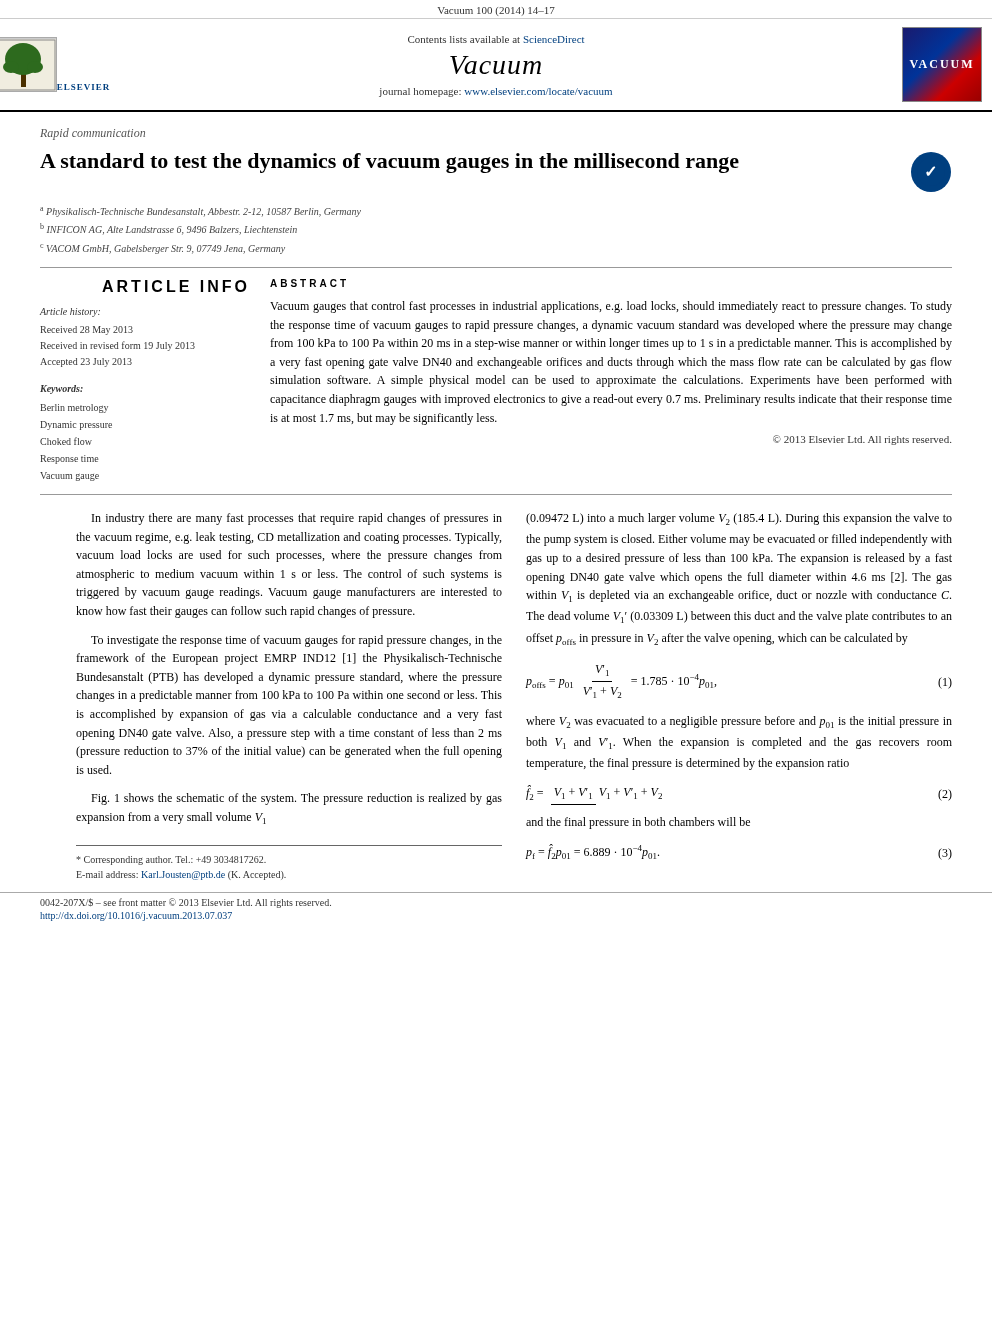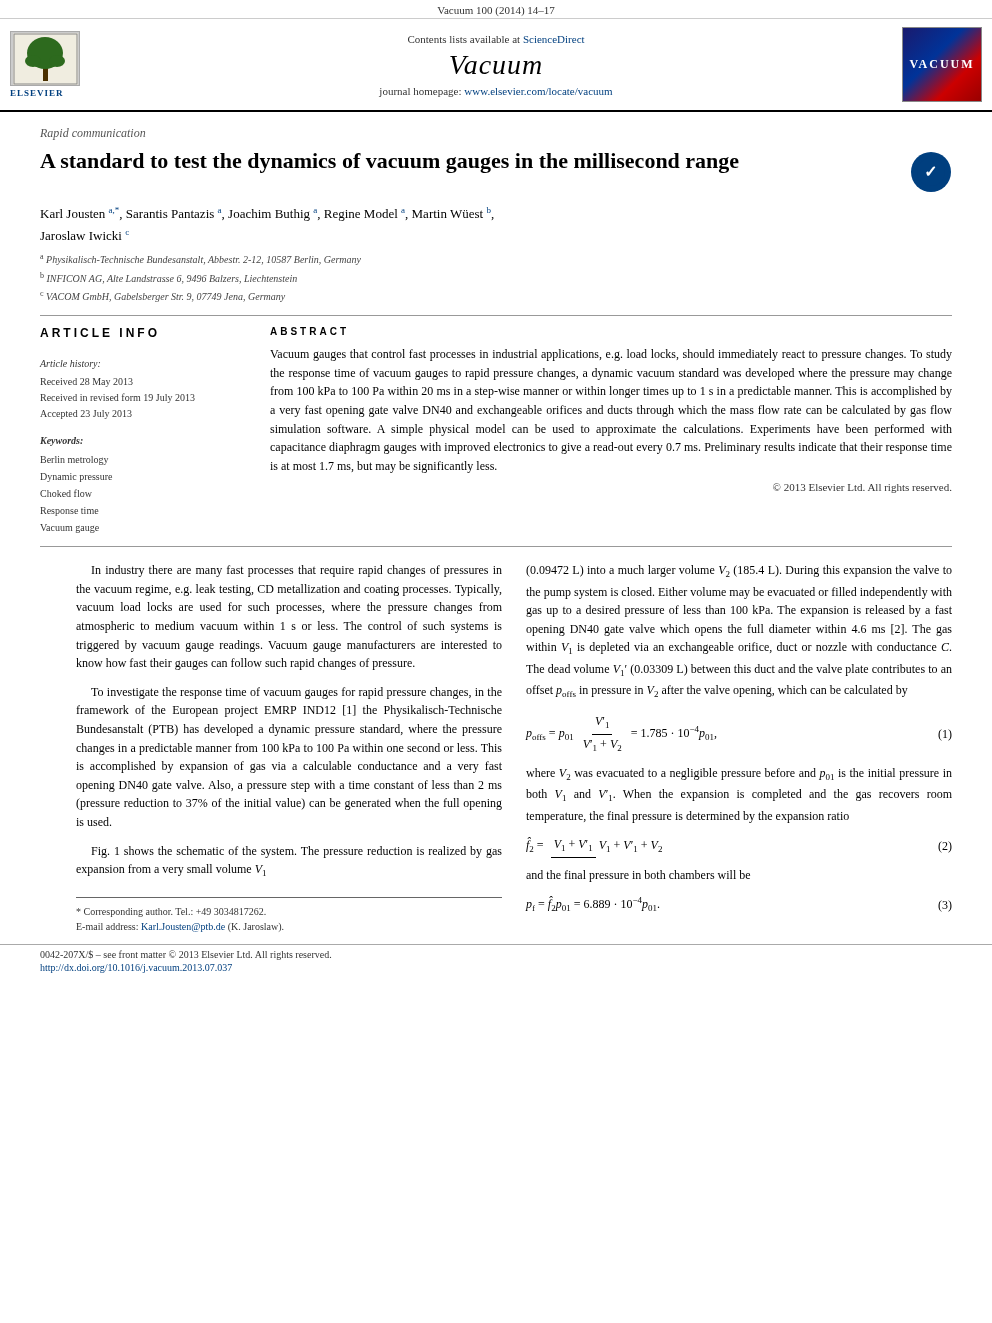--- a/index.html
+++ b/index.html
@@ -32,22 +32,22 @@
       border-bottom: 2px solid #000;
       padding: 8px 10px;
       gap: 10px;
     }
     .journal-header-left {
       display: flex;
       align-items: center;
     }
     .elsevier-logo {
       display: flex;
-      flex-direction: column;
-      align-items: flex-start;
+      flex-direction: row;
+      align-items: flex-end;
       justify-content: center;
       width: 80px;
     }
     .elsevier-logo .logo-img {
       width: 70px;
       height: 55px;
       background: #ccc;
       display: flex;
       align-items: center;
       justify-content: center;
@@ -203,27 +203,28 @@
     .col-left {
       width: 210px;
       min-width: 210px;
     }
     .col-right {
       flex: 1;
     }
 
     
     .article-info-title {
-      font-size: 12px;
+      font-size: 16px;
       font-weight: bold;
       letter-spacing: 3px;
       text-transform: uppercase;
       color: #000;
-      margin-bottom: 16px;
+      margin-bottom: 8px;
       font-family: Arial, sans-serif;
+      text-align: right;
     }
     .article-history {
       font-size: 10px;
       color: #333;
       margin-bottom: 10px;
       line-height: 1.6;
     }
     .article-history .label {
       font-style: italic;
       display: block;
@@ -388,24 +389,20 @@
         <div class="crossmark-circle" title="CrossMark">
           <svg width="30" height="30" viewBox="0 0 30 30">
             <circle cx="15" cy="15" r="14" fill="#003f7f"></circle>
 
             <text x="15" y="20" text-anchor="middle" fill="white" font-size="16" font-family="Arial" font-weight="bold">✓</text>
           </svg>
         </div>
       </div>
     </div>
 
-    <div class="authors">
-      Karl Jousten <sup>a,*</sup>, Sarantis Pantazis <sup>a</sup>, Joachim Buthig <sup>a</sup>, Regine Model <sup>a</sup>, Martin Wüest <sup>b</sup>,<br>
-      Jaroslaw Iwicki <sup>c</sup>
-    </div>
 
     <div class="affiliations">
       <div><sup>a</sup> <em>Physikalisch-Technische Bundesanstalt, Abbestr. 2-12, 10587 Berlin, Germany</em></div>
       <div><sup>b</sup> <em>INFICON AG, Alte Landstrasse 6, 9496 Balzers, Liechtenstein</em></div>
       <div><sup>c</sup> <em>VACOM GmbH, Gabelsberger Str. 9, 07749 Jena, Germany</em></div>
     </div>
 
     <hr class="divider-line">
 
     <div class="two-col">
@@ -446,21 +443,21 @@
 
         <p class="indent-para">To investigate the response time of vacuum gauges for rapid pressure changes, in the framework of the European project EMRP IND12 [1] the Physikalisch-Technische Bundesanstalt (PTB) has developed a dynamic pressure standard, where the pressure changes in a predictable manner from 100 kPa to 100 Pa within one second or less. This is accomplished by expansion of gas via a calculable conductance and a very fast opening DN40 gate valve. Also, a pressure step with a time constant of less than 2 ms (pressure reduction to 37% of the initial value) can be generated when the full opening is used.</p>
 
         <p class="indent-para">Fig. 1 shows the schematic of the system. The pressure reduction is realized by gas expansion from a very small volume <em>V</em><sub>1</sub></p>
 
         <div class="footnote-area">
           <div>* Corresponding author. Tel.: +49 3034817262.</div>
           <div>
             <span>E-mail address:</span>
             <a href="mailto:Karl.Jousten@ptb.de">Karl.Jousten@ptb.de</a>
-            <span>(K. Jaroslaw).</span>
+            <span>(K. Accepted).</span>
           </div>
         </div>
       </div>
 
       <div class="body-col">
         <p>(0.09472 L) into a much larger volume <em>V</em><sub>2</sub> (185.4 L). During this expansion the valve to the pump system is closed. Either volume may be evacuated or filled independently with gas up to a desired pressure of less than 100 kPa. The expansion is released by a fast opening DN40 gate valve which opens the full diameter within 4.6 ms [2]. The gas within <em>V</em><sub>1</sub> is depleted via an exchangeable orifice, duct or nozzle with conductance <em>C</em>. The dead volume <em>V</em><sub>1</sub>′ (0.03309 L) between this duct and the valve plate contributes to an offset <em>p</em><sub>offs</sub> in pressure in <em>V</em><sub>2</sub> after the valve opening, which can be calculated by</p>
 
         <div class="eq-row">
           <div class="eq-left">
             <em>p</em><sub>offs</sub> = <em>p</em><sub>01</sub>

